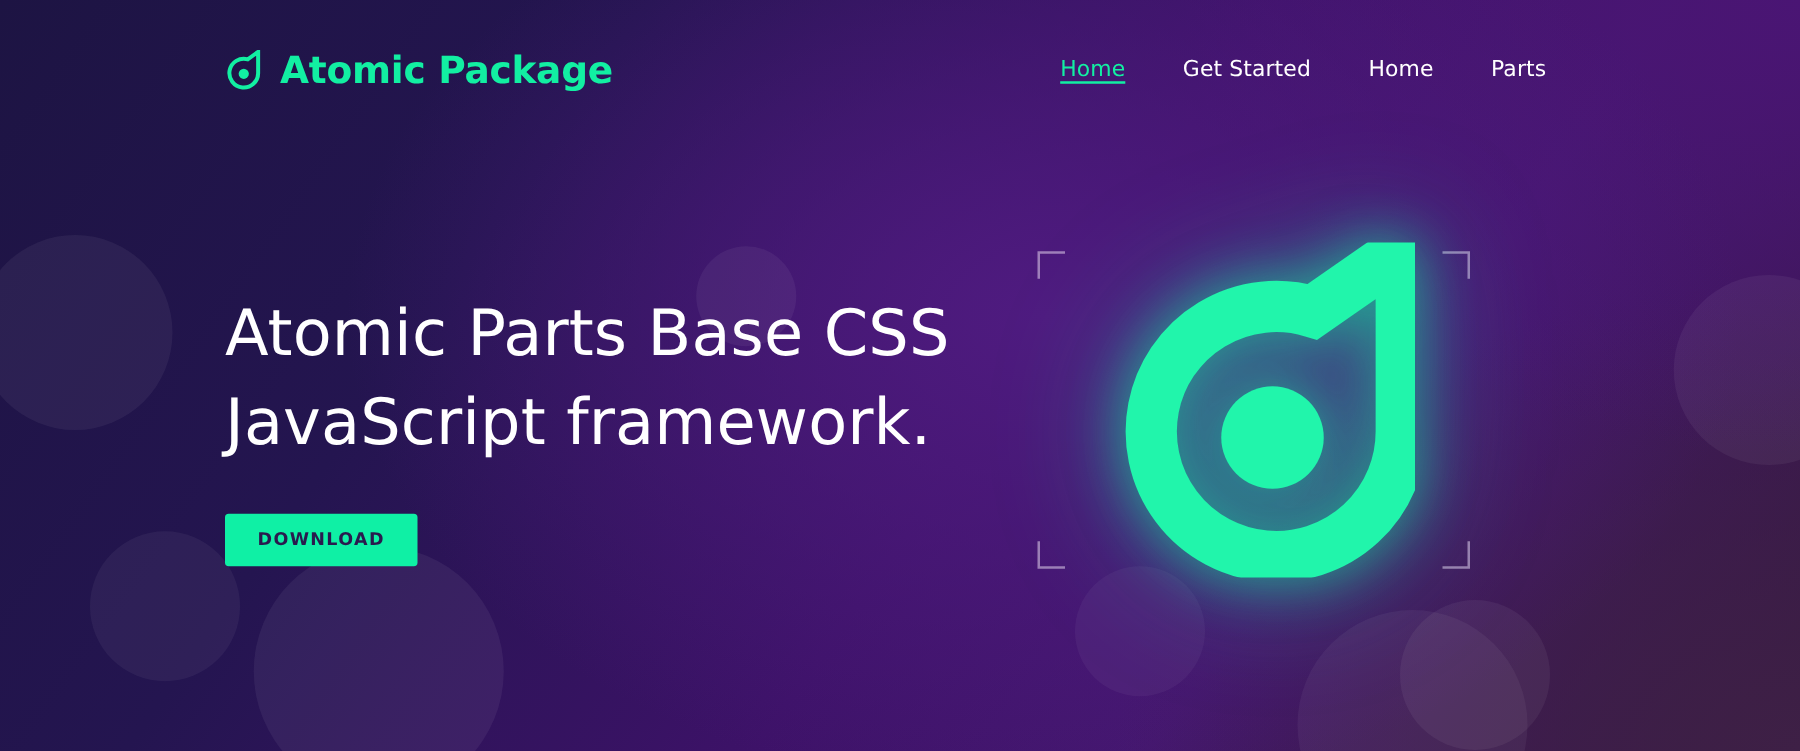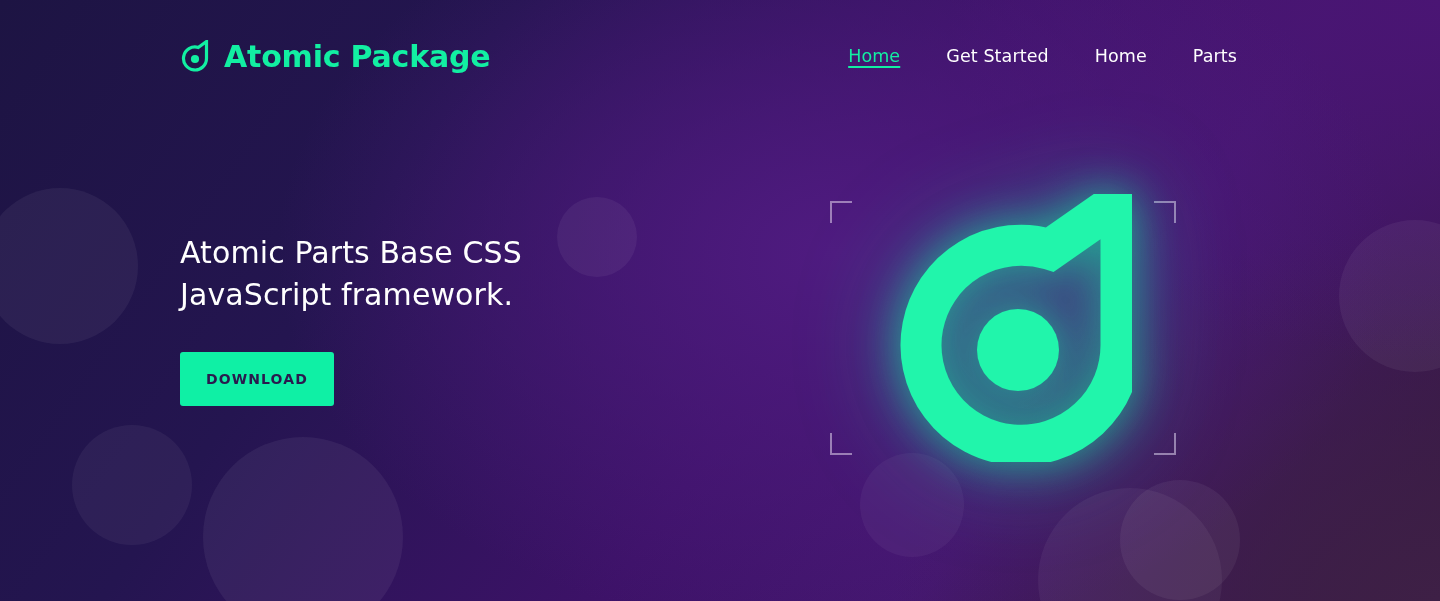--- a/index.html
+++ b/index.html
@@ -80,32 +80,32 @@
 
   
   .hero-copy {
     position:absolute;
     left:180px;
     top:232px;
     width:600px;
     z-index:15;
   }
   .hero-title {
-    font-size:30px;
+    font-size:51px;
     line-height:1.4;
     font-weight:400;
     color:#ffffff;
     letter-spacing:0.1px;
     white-space:pre-line;
   }
   .btn-download {
     display:inline-block;
     margin-top:36px;
     padding:0 26px;
-    height:54px;
+    height:42px;
     line-height:42px;
     border:0;
     border-radius:3px;
     background:#0ff0a5;
     color:#2a1a4e;
     font-family:"DejaVu Sans", sans-serif;
     font-size:14px;
     font-weight:700;
     letter-spacing:1.1px;
     cursor:pointer;

